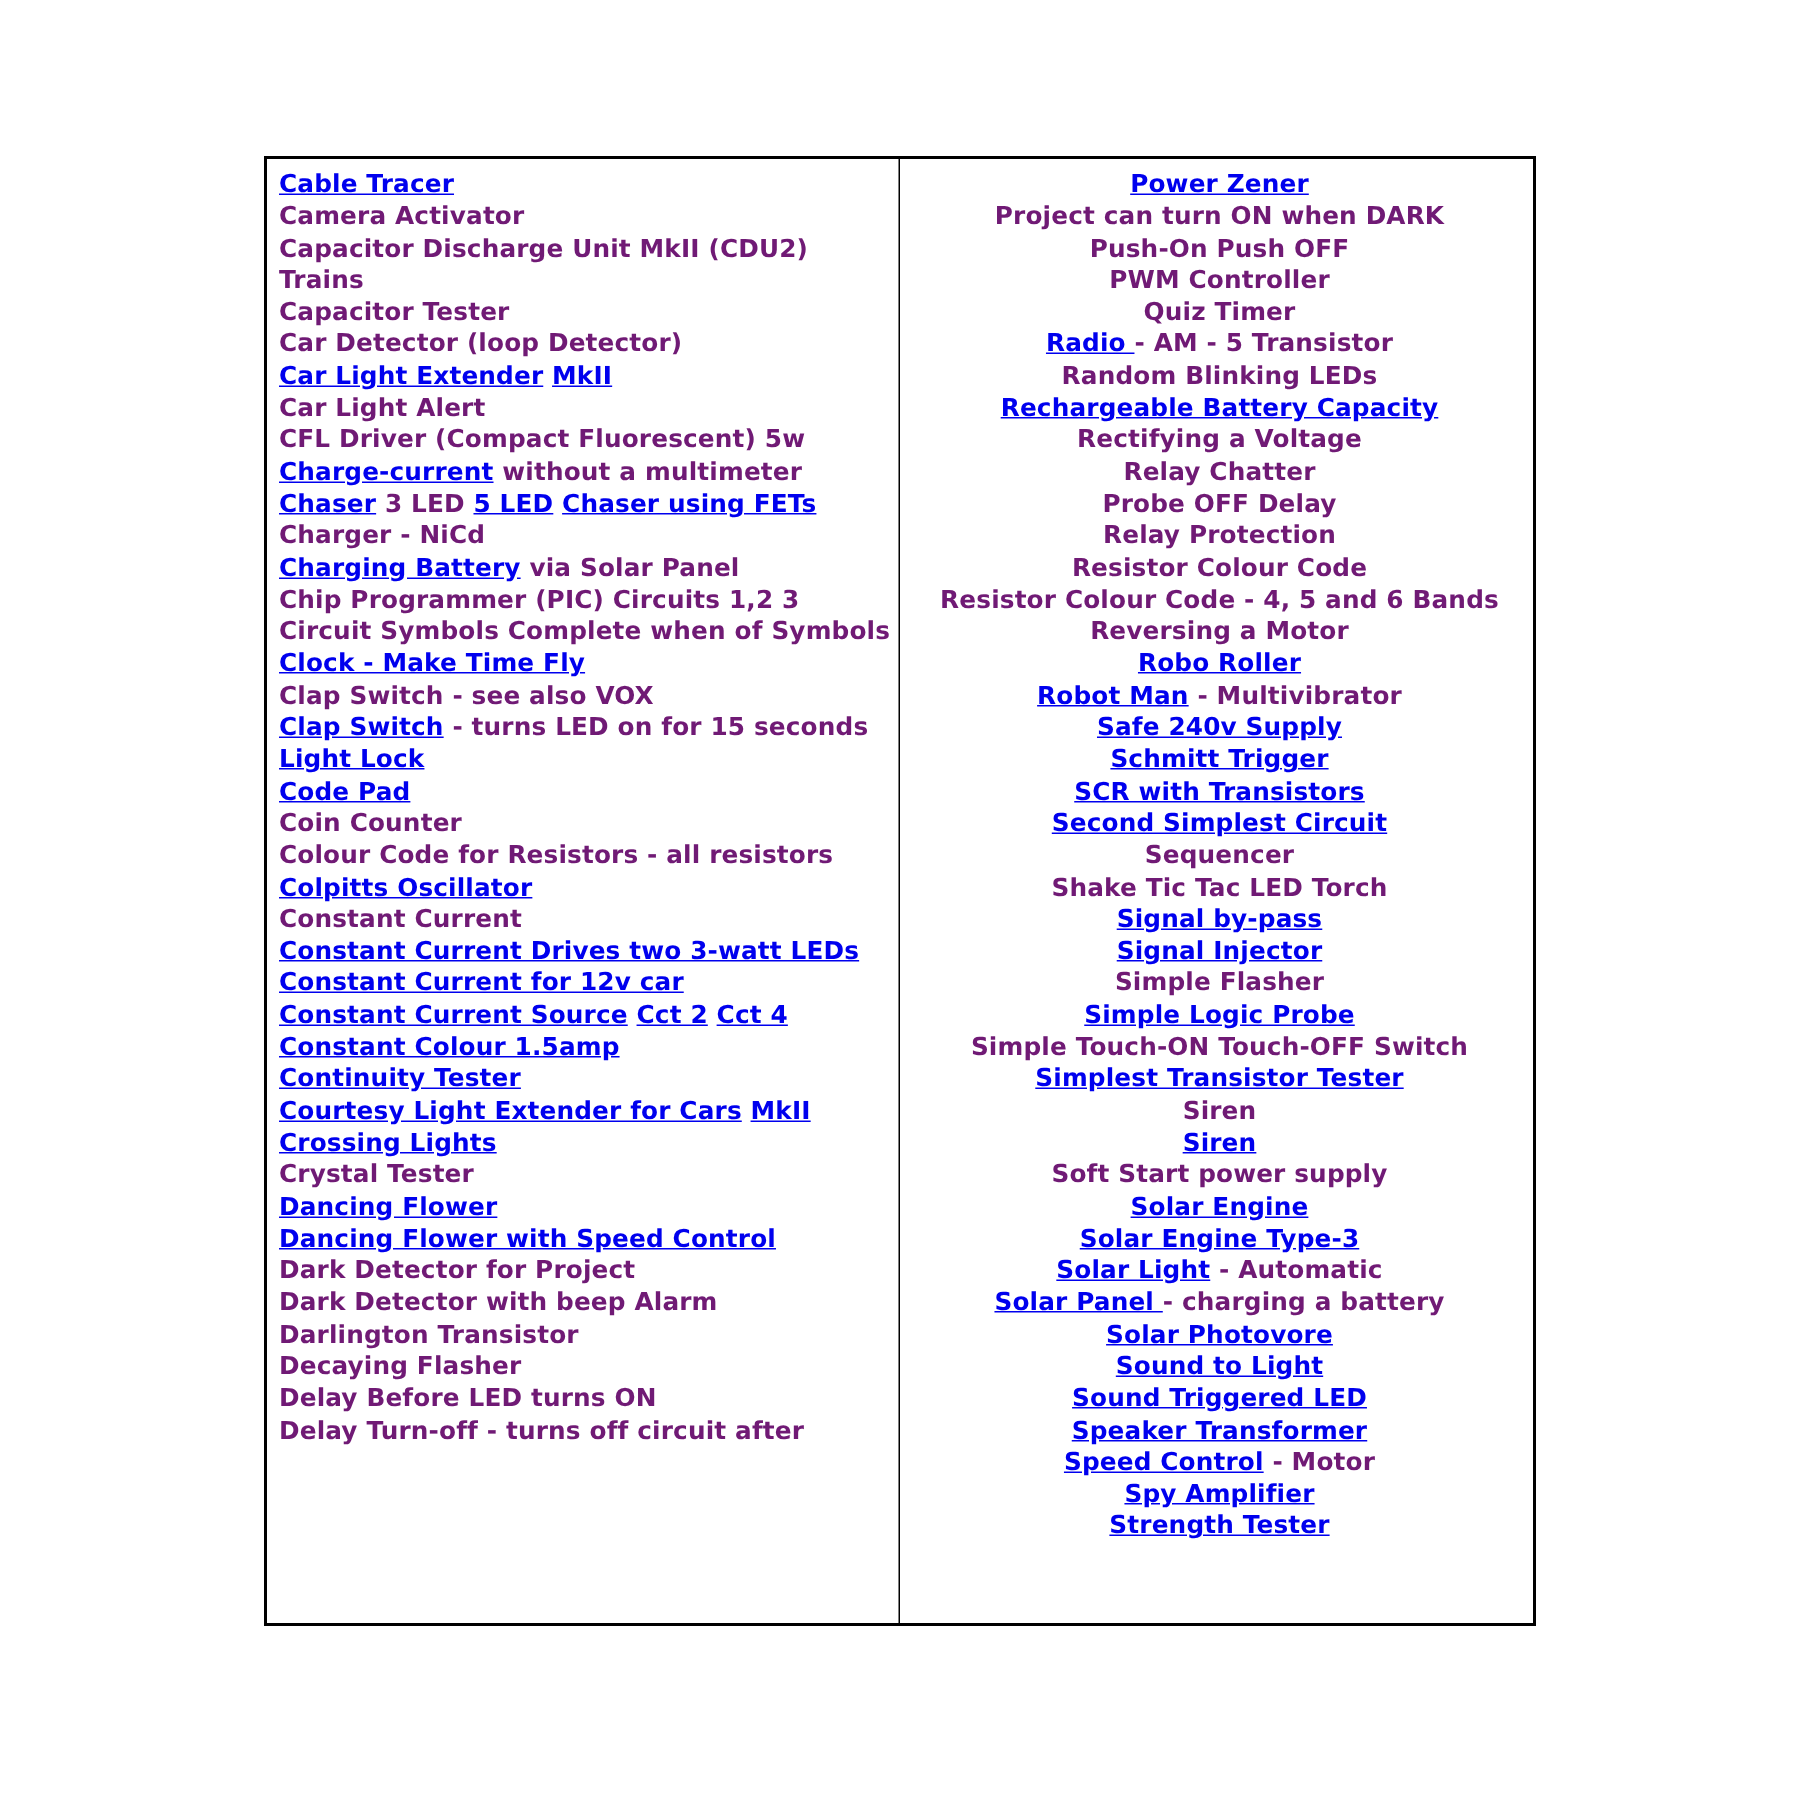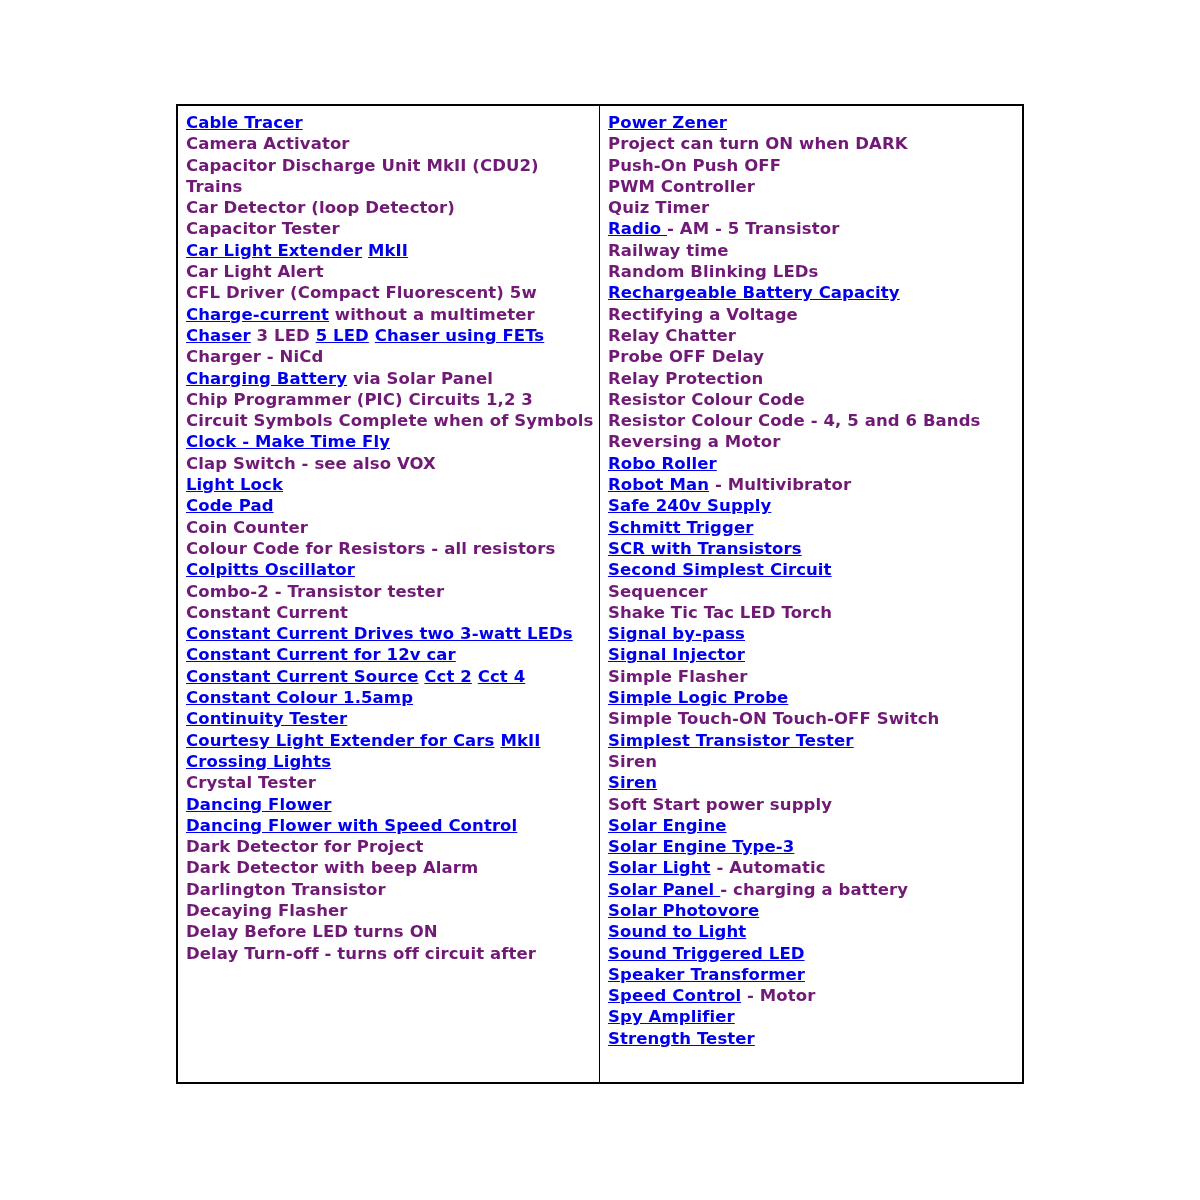--- a/index.html
+++ b/index.html
@@ -33,20 +33,21 @@
     box-sizing: border-box;
     padding: 6px 4px 4px 8px;
     overflow: hidden;
   }
   .col-left {
     width: 50%;
     border-right: 1.5px solid #000000;
   }
   .col-right {
     width: 50%;
+    text-align: center;
   }
   .entry {
     font-size: 16.5px;
     font-weight: bold;
     line-height: 21.3px;
     color: #ee1111;
     letter-spacing: 0.1px;
     white-space: normal;
     font-family: "DejaVu Sans", sans-serif;
   }
@@ -61,39 +62,39 @@
 </style>
 </head>
 <body>
 
 <div id="page">
   <div class="table-frame">
     <div class="col col-left">
         <div class="entry"><span class="lnk">Cable Tracer</span></div>
         <div class="entry"><span class="plain">Camera Activator</span></div>
         <div class="entry"><span class="plain">Capacitor Discharge Unit MkII (CDU2) Trains</span></div>
+        <div class="entry"><span class="plain">Capacitor Tester</span></div>
         <div class="entry"><span class="plain">Car Detector (loop Detector)</span></div>
-        <div class="entry"><span class="plain">Capacitor Tester</span></div>
         <div class="entry"><span class="lnk">Car Light Extender</span><span class="plain">   </span><span class="lnk">MkII</span></div>
         <div class="entry"><span class="plain">Car Light Alert</span></div>
         <div class="entry"><span class="plain">CFL Driver (Compact Fluorescent)  5w</span></div>
         <div class="entry"><span class="lnk">Charge-current</span><span class="plain"> without a multimeter</span></div>
         <div class="entry"><span class="lnk">Chaser</span><span class="plain">  3 LED </span><span class="lnk">5 LED</span><span class="plain">  </span><span class="lnk">Chaser using FETs</span></div>
         <div class="entry"><span class="plain">Charger - NiCd</span></div>
         <div class="entry"><span class="lnk">Charging Battery</span><span class="plain"> via Solar Panel</span></div>
         <div class="entry"><span class="plain">Chip Programmer (PIC) Circuits 1,2 3</span></div>
         <div class="entry"><span class="plain">Circuit Symbols Complete when of Symbols</span></div>
         <div class="entry"><span class="lnk">Clock - Make Time Fly</span></div>
         <div class="entry"><span class="plain">Clap Switch - see also VOX</span></div>
+        <div class="entry"><span class="lnk">Clap Switch</span><span class="plain">  - turns LED on for 15 seconds</span></div>
         <div class="entry"><span class="lnk">Light Lock</span></div>
         <div class="entry"><span class="lnk">Code Pad</span></div>
         <div class="entry"><span class="plain">Coin Counter</span></div>
         <div class="entry"><span class="plain">Colour Code for Resistors - all resistors</span></div>
         <div class="entry"><span class="lnk">Colpitts Oscillator</span></div>
-        <div class="entry"><span class="plain">Combo-2 - Transistor tester</span></div>
         <div class="entry"><span class="plain">Constant Current</span></div>
         <div class="entry"><span class="lnk">Constant Current Drives two 3-watt LEDs</span></div>
         <div class="entry"><span class="lnk">Constant Current for 12v car</span></div>
         <div class="entry"><span class="lnk">Constant Current Source</span><span class="plain">   </span><span class="lnk">Cct 2</span><span class="plain">  </span><span class="lnk">Cct 4</span></div>
         <div class="entry"><span class="lnk">Constant Colour 1.5amp</span></div>
         <div class="entry"><span class="lnk">Continuity Tester</span></div>
         <div class="entry"><span class="lnk">Courtesy Light Extender for Cars</span><span class="plain">   </span><span class="lnk">MkII</span></div>
         <div class="entry"><span class="lnk">Crossing Lights</span></div>
         <div class="entry"><span class="plain">Crystal Tester</span></div>
         <div class="entry"><span class="lnk">Dancing Flower</span></div>
@@ -105,21 +106,20 @@
         <div class="entry"><span class="plain">Delay Before LED turns ON</span></div>
         <div class="entry"><span class="plain">Delay Turn-off - turns off circuit after</span></div>
       </div>
     <div class="col col-right">
         <div class="entry"><span class="lnk">Power Zener</span></div>
         <div class="entry"><span class="plain">Project can turn ON when DARK</span></div>
         <div class="entry"><span class="plain">Push-On  Push OFF</span></div>
         <div class="entry"><span class="plain">PWM Controller</span></div>
         <div class="entry"><span class="plain">Quiz Timer</span></div>
         <div class="entry"><span class="lnk">Radio </span><span class="plain">- AM - 5 Transistor</span></div>
-        <div class="entry"><span class="plain">Railway time</span></div>
         <div class="entry"><span class="plain">Random Blinking LEDs</span></div>
         <div class="entry"><span class="lnk">Rechargeable Battery Capacity</span></div>
         <div class="entry"><span class="plain">Rectifying a Voltage</span></div>
         <div class="entry"><span class="plain">Relay Chatter</span></div>
         <div class="entry"><span class="plain">Probe OFF Delay</span></div>
         <div class="entry"><span class="plain">Relay Protection</span></div>
         <div class="entry"><span class="plain">Resistor Colour Code</span></div>
         <div class="entry"><span class="plain">Resistor Colour Code - 4, 5 and 6 Bands</span></div>
         <div class="entry"><span class="plain">Reversing a Motor</span></div>
         <div class="entry"><span class="lnk">Robo Roller</span></div>

